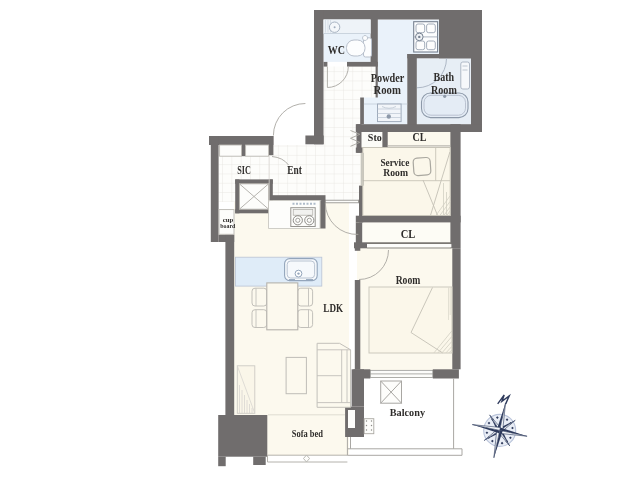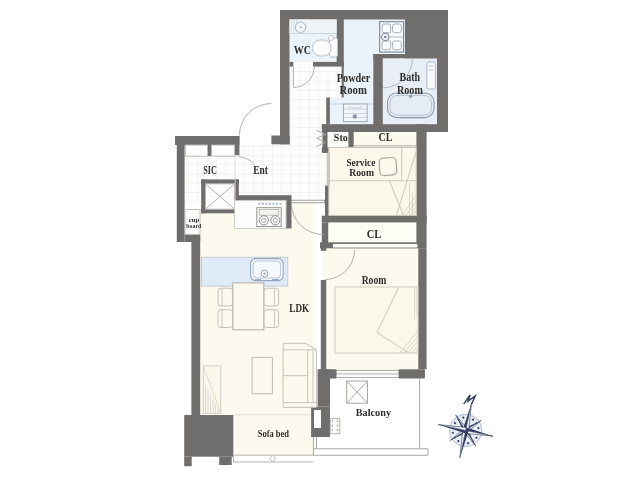--- a/index.html
+++ b/index.html
@@ -1,16 +1,16 @@
 <!DOCTYPE html>
 <html><head>
 <meta charset="utf-8">
 <style>
   html,body{margin:0;padding:0;background:#ffffff;}
-  #wrap{width:572px;height:480px;position:relative;overflow:hidden;}
+  #wrap{width:572px;height:480px;position:relative;overflow:hidden;margin-left:34px;}
   svg{display:block;}
   text{font-family:"Liberation Serif", serif; font-weight:bold; fill:#2f2d2b;}
 </style>
 </head>
 <body>
 <div id="wrap">
 <svg width="640" height="480" viewBox="0 0 640 480">
 <defs>
 <pattern id="tile" width="9.3" height="9.3" patternUnits="userSpaceOnUse" x="3" y="7">
   <rect width="9.3" height="9.3" fill="#fdfdfb"></rect>

